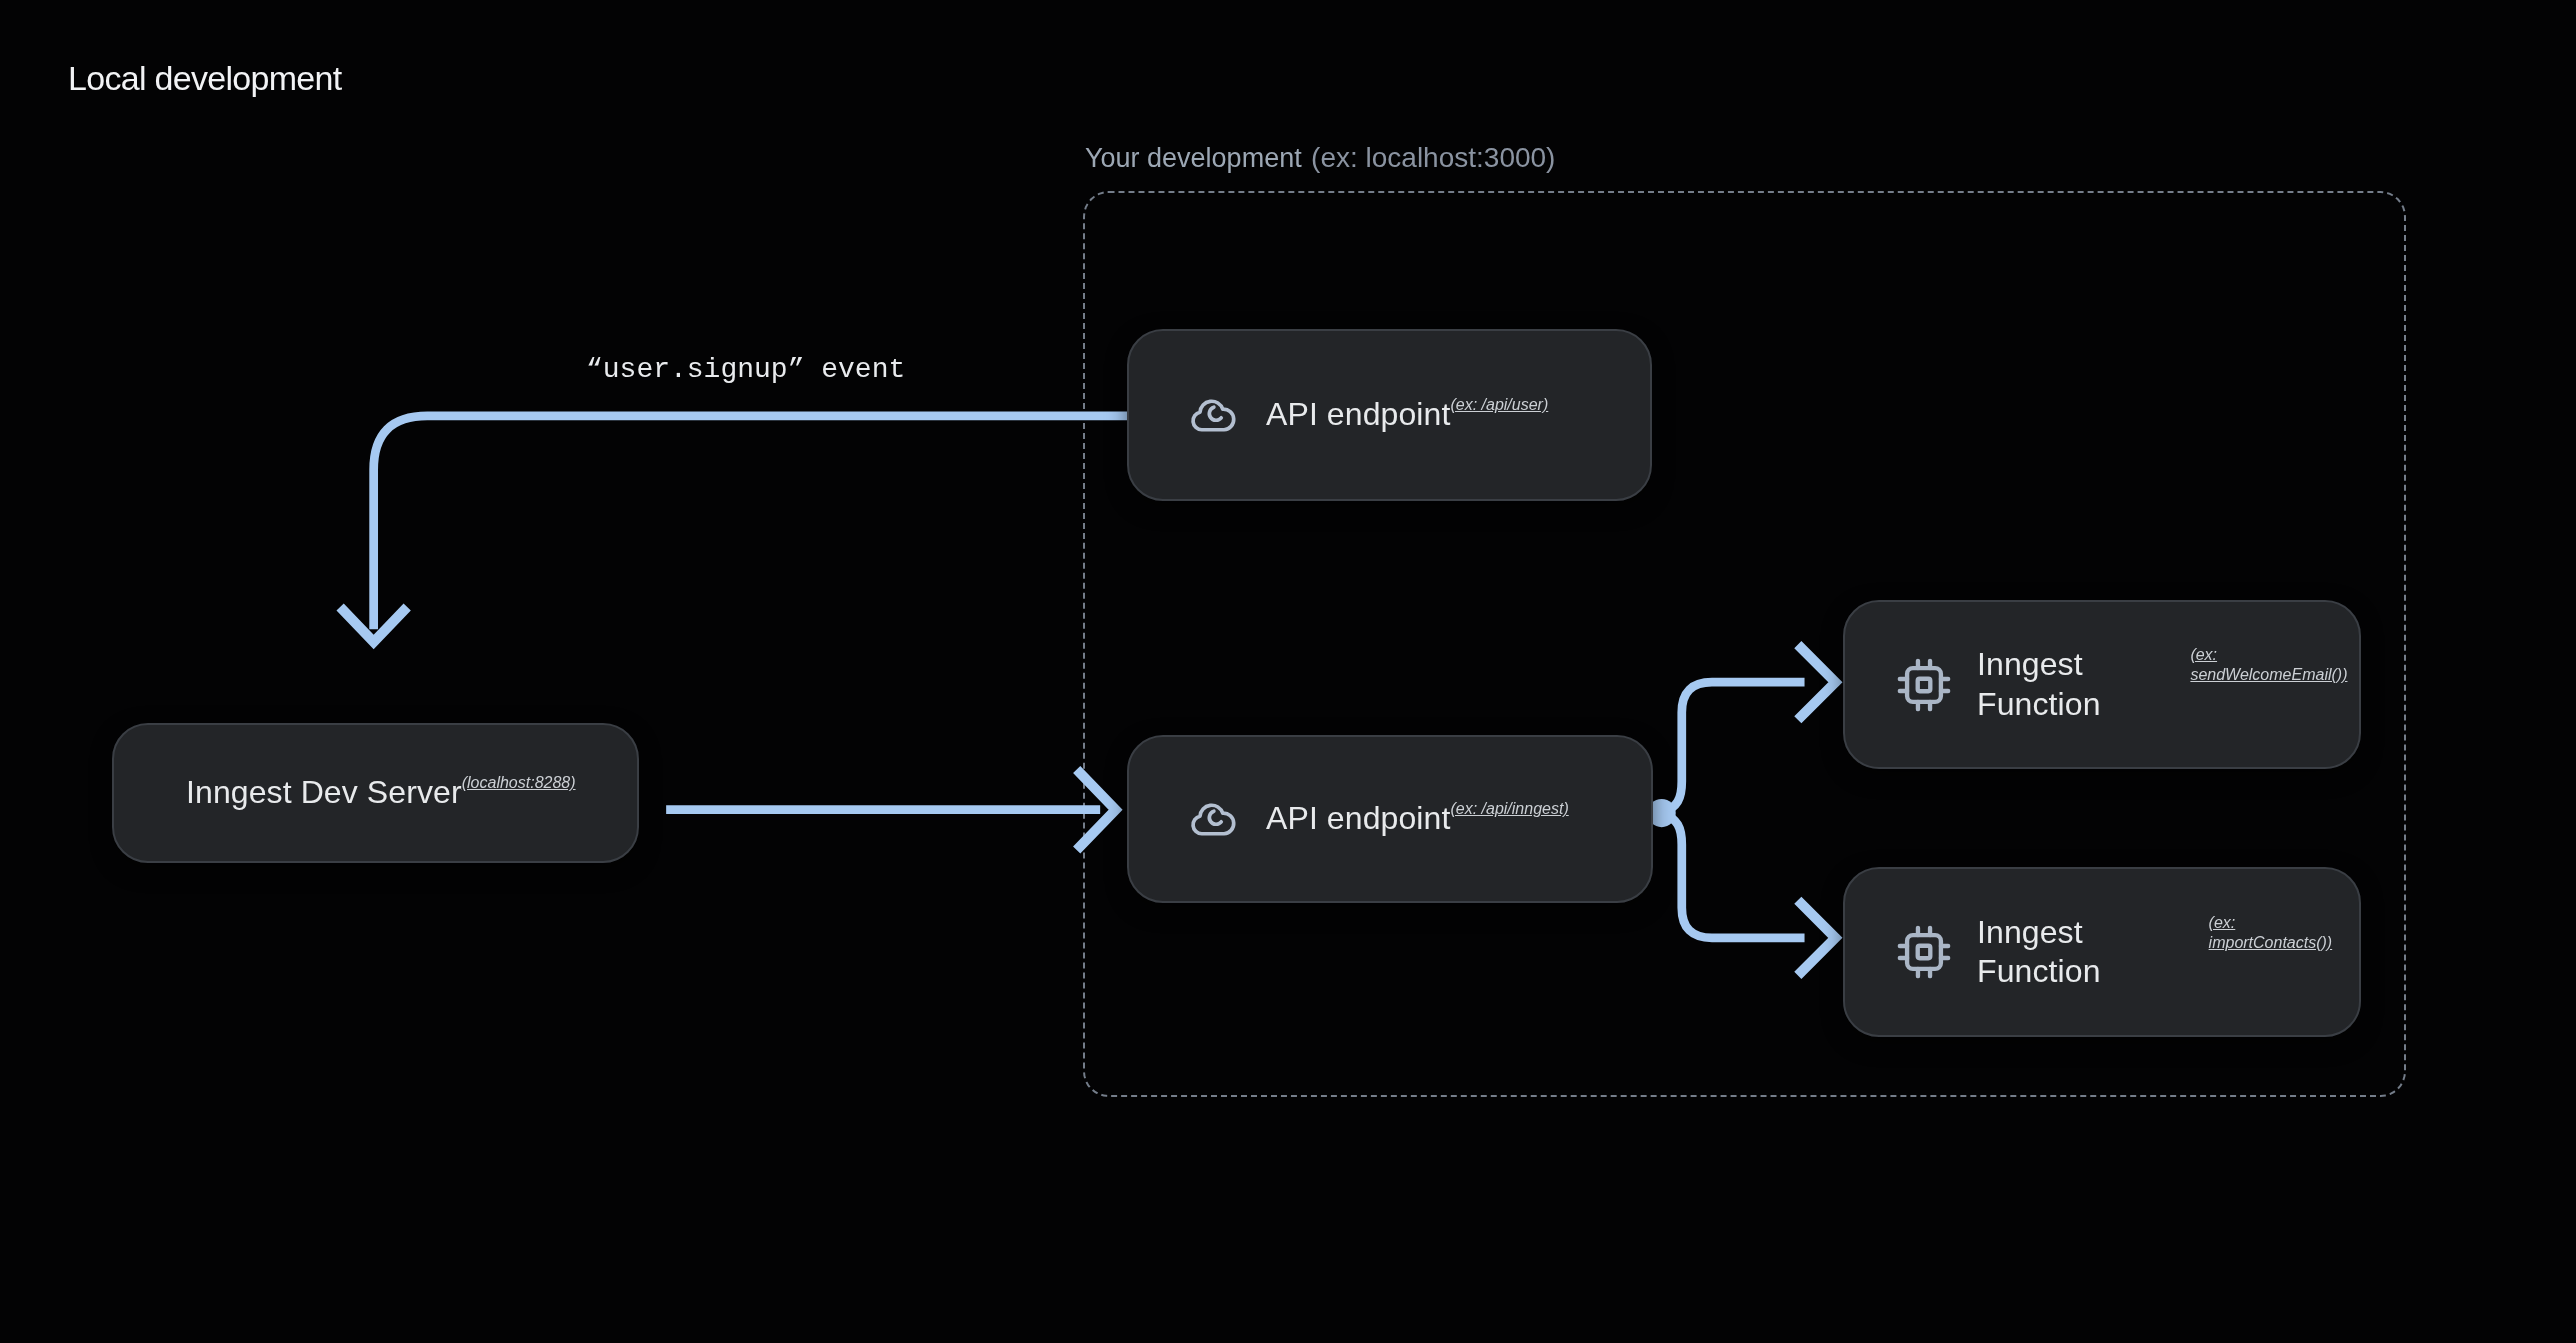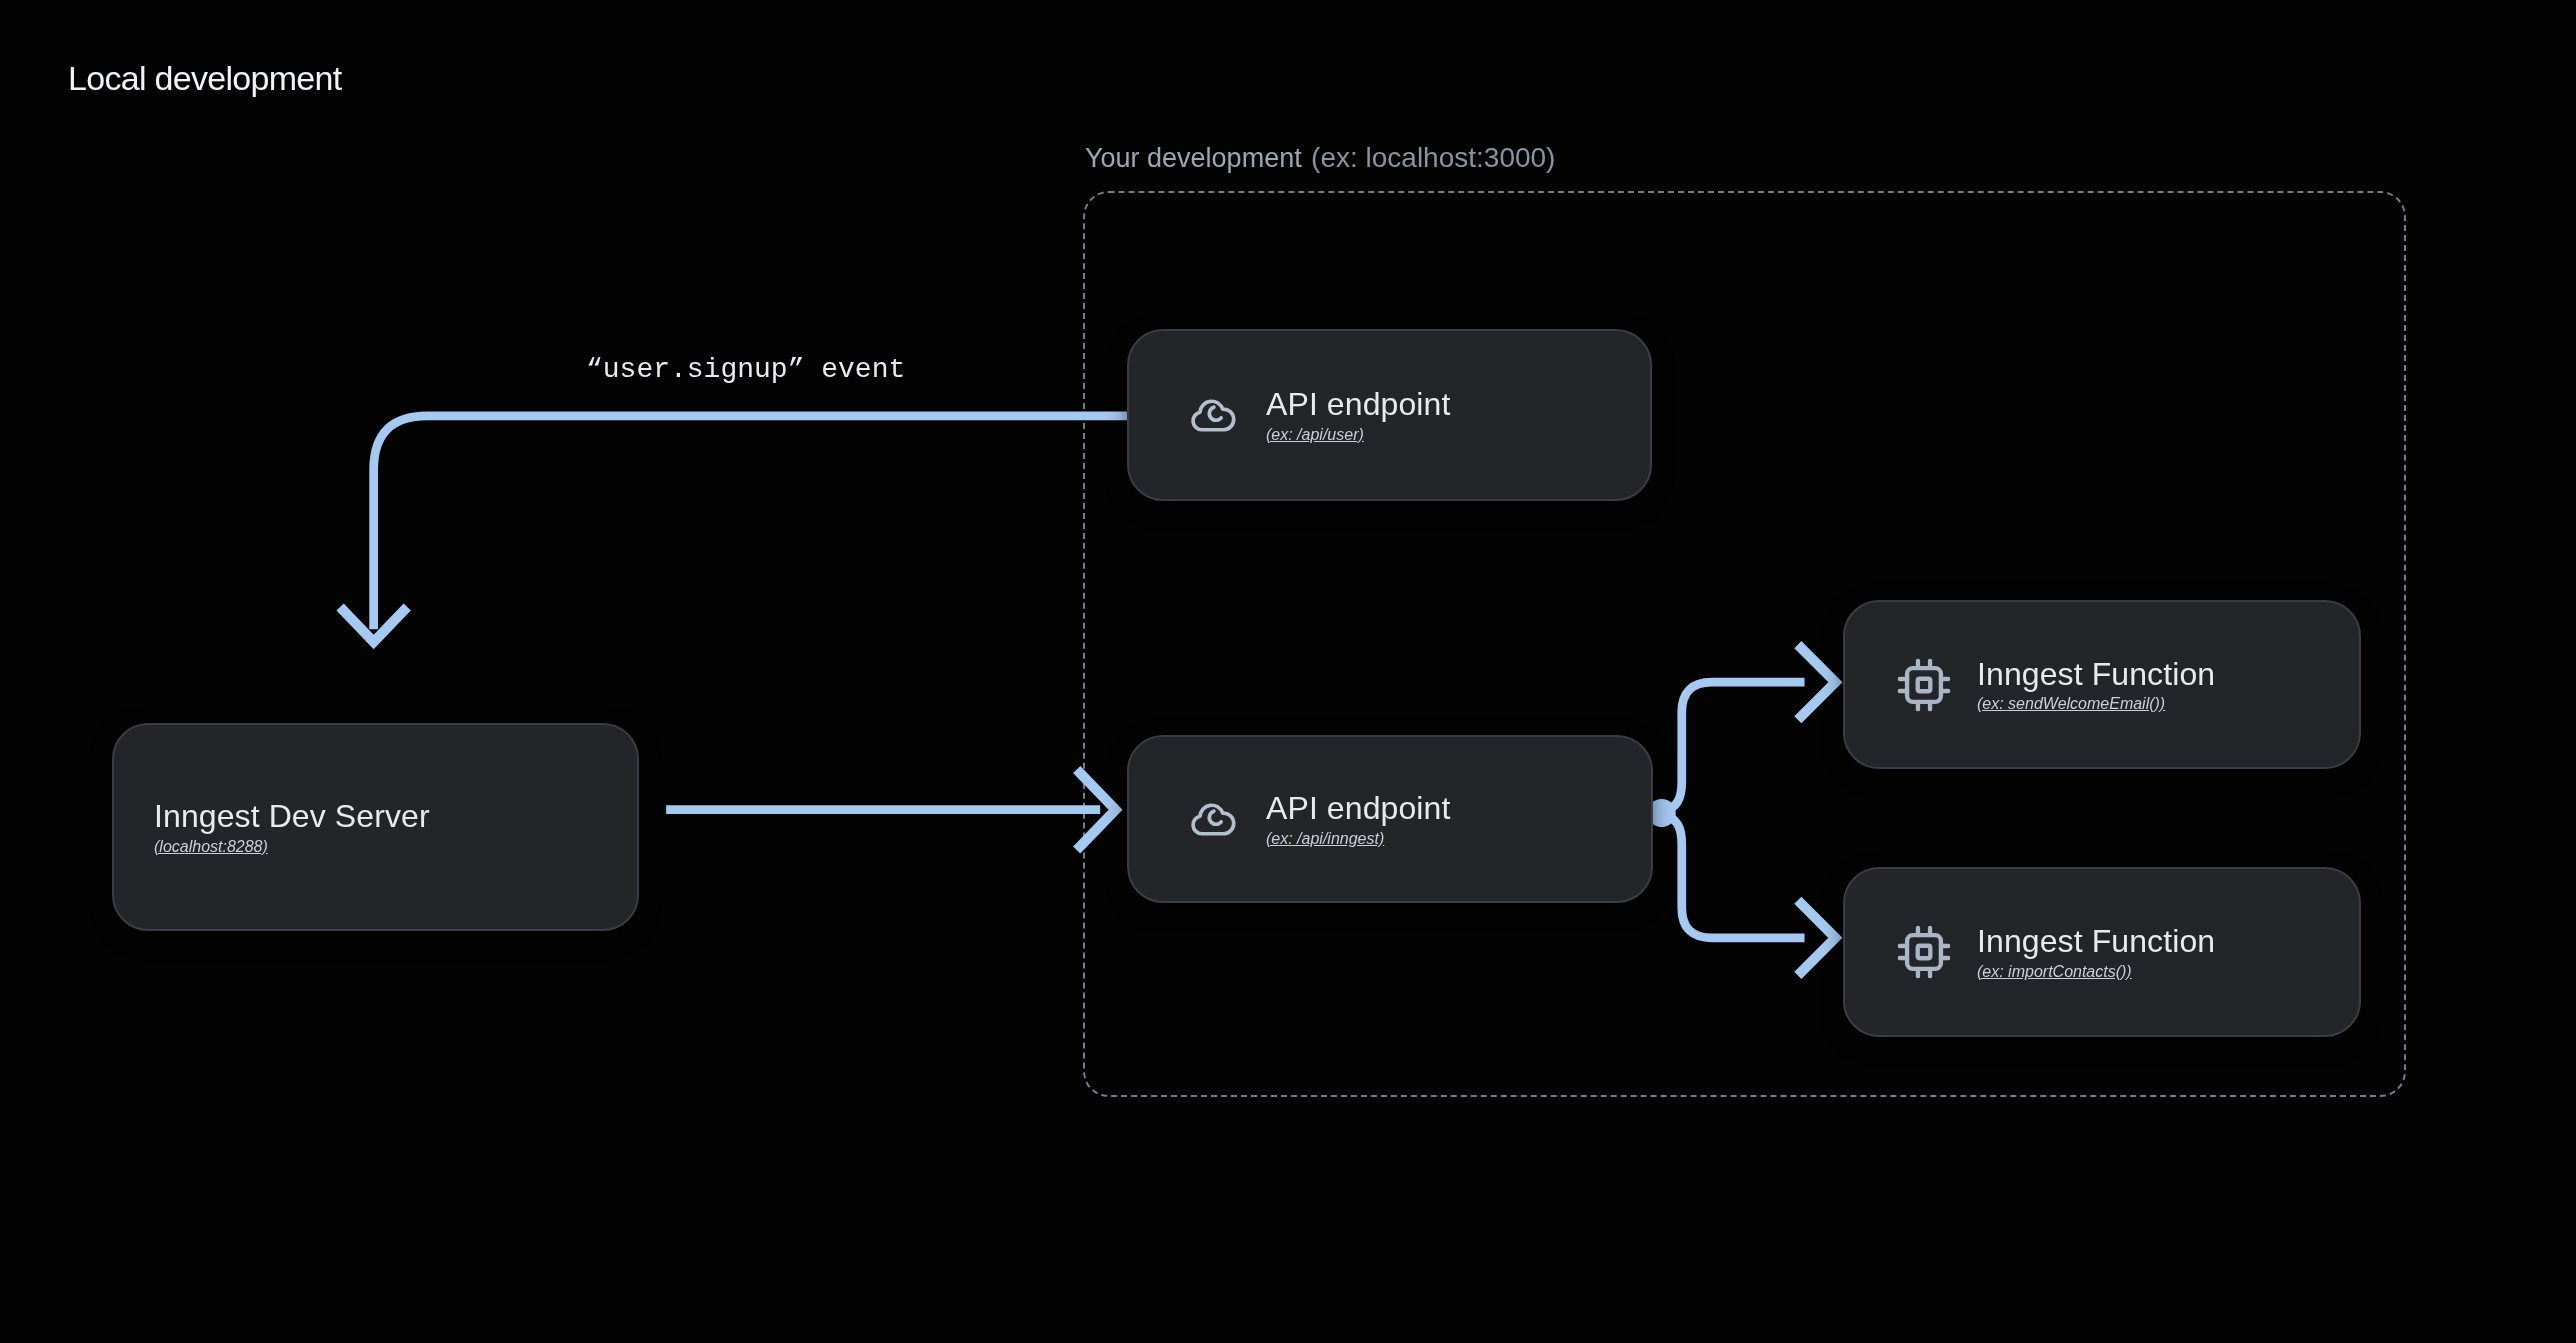--- a/index.html
+++ b/index.html
@@ -33,30 +33,30 @@
   .node{
     position:absolute;
     background:#232528;
     border:2px solid #3a3e44;
     border-radius:36px;
     box-sizing:border-box;
     display:flex;align-items:center;
     box-shadow:0 6.7px 20px rgba(0,0,0,.5);
   }
   .node .icon{flex:0 0 auto;display:flex;align-items:center;justify-content:center;}
-  .node .texts{display:flex;flex-direction:column;justify-content:center;}
+  .node .texts{display:flex;justify-content:center;}
   .node .node-title{
     font-size:32px;color:#e8eaec;line-height:1.22;letter-spacing:0.1px;
   }
   .node .node-subtitle{
     font-size:16px;color:#ccd0d5;font-style:italic;line-height:1.25;text-decoration:underline;
   }
   
   .node-api-user   {left:1127px;top:329px; width:525px;height:172px;padding-left:58px;gap:27px;}
-  .node-dev-server {left:112px; top:723px;width:527px;height:208px;padding-left:40px;}
+  .node-dev-server {left:112px; top:723px;width:527px;height:140px;padding-left:72px;}
   .node-api-inngest{left:1127px;top:735px;width:526px;height:168px;padding-left:58px;gap:27px;}
   .node-fn-send    {left:1843px;top:600px; width:518px;height:169px;padding-left:50px;gap:24px;}
   .node-fn-import  {left:1843px;top:867px;width:518px;height:170px;padding-left:50px;gap:24px;}
   
   .arrows{position:absolute;left:0;top:0;width:2576px;height:1343px;pointer-events:none;}
   .arrows path,.arrows polyline{
     fill:none;stroke:#a6c9f1;stroke-width:13px;
   }
   .arrows .head{stroke-width:15px;stroke-linecap:butt;stroke-linejoin:miter;}
   .arrows circle{fill:#a6c9f1;stroke:none;}

